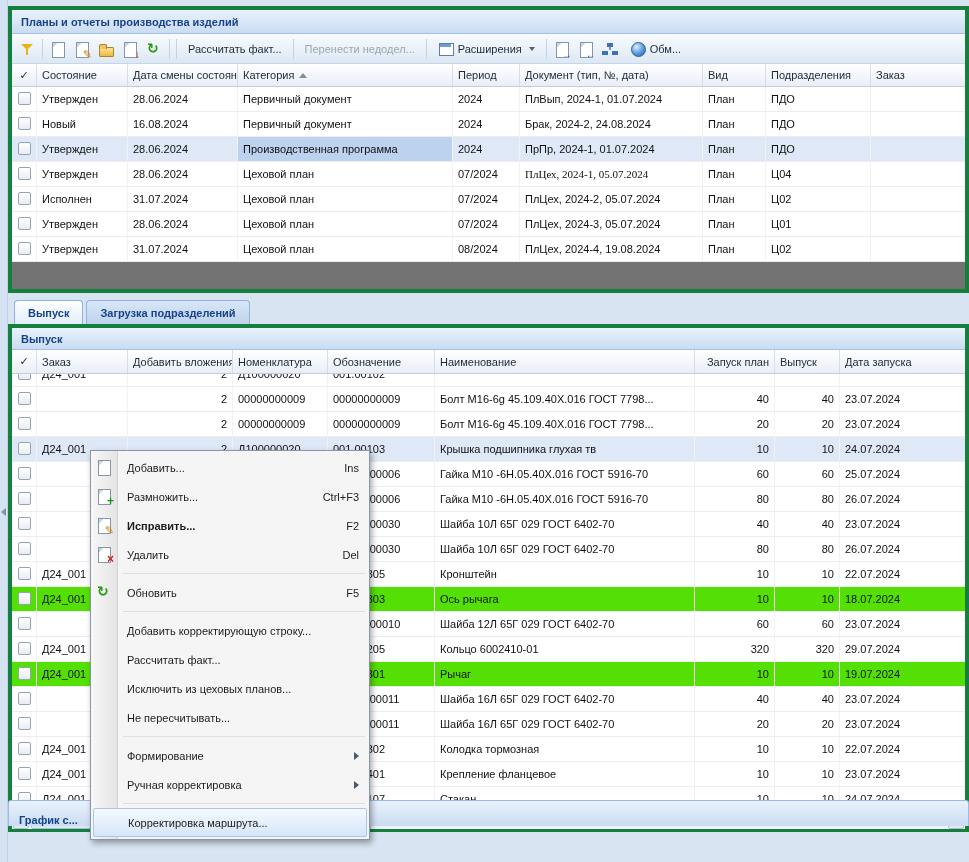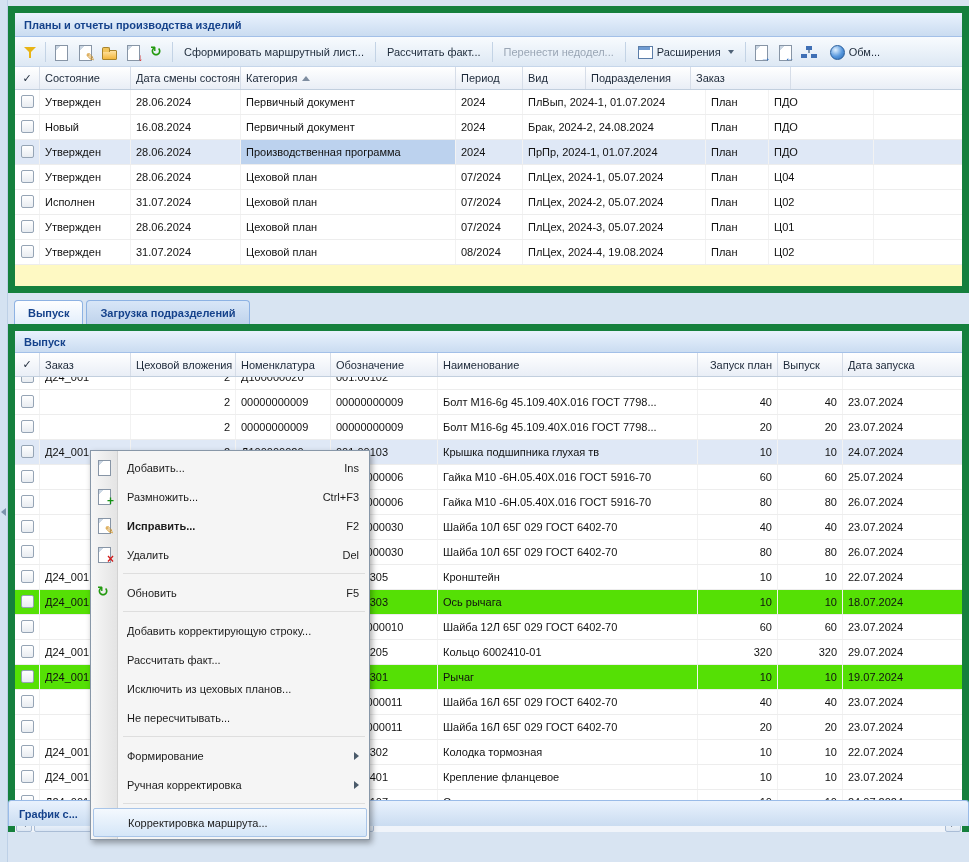--- a/index.html
+++ b/index.html
@@ -3,21 +3,21 @@
 <meta charset="utf-8">
 <style>
   * { margin:0; padding:0; box-sizing:border-box; }
   html,body { width:969px; height:862px; }
   body {
     position:relative; overflow:hidden;
     background:#d8e4f2;
     font-family:"Liberation Sans","DejaVu Sans",sans-serif;
     font-size:11px; color:#111;
   }
-  .panel { position:absolute; background:#fef9c3; border:7px solid #15803d; }
+  .panel { position:absolute; background:#737373; border:4px solid #15803d; }
   .phdr {
     background:linear-gradient(#e9f2fd,#cadcf1);
     border-bottom:1px solid #a3c0e8;
     color:var(--accent,#15428b); font-weight:bold;
     display:flex; align-items:center; padding:0 9px; white-space:nowrap;
   }
 
   
   #left-strip { position:absolute; left:0; top:0; width:8px; height:862px;
     background:#d4e2f1; border-right:1px solid #bdd0e6; }
@@ -110,21 +110,21 @@
     border-right:4px solid #44566e; }
   .tri-r { width:0; height:0; border-top:3px solid transparent; border-bottom:3px solid transparent;
     border-left:4px solid #44566e; }
   .sthumb { width:340px; height:15px; background:linear-gradient(#ffffff,#d9e5f4);
     border:1px solid #aabdd6; border-radius:2px; flex:none; }
   .sspace { flex:1; }
 
   #collapsed { position:absolute; left:8px; top:800px; width:961px; height:26px;
     border:1px solid #99bbe8; border-bottom:none; border-radius:3px 3px 0 0;
     background:linear-gradient(#e9f2fd,#cadcf1); color:var(--accent,#15428b);
-    font-weight:bold; display:flex; align-items:center; padding:0 10px; }
+    font-weight:bold; display:flex; align-items:flex-end; padding:0 10px; }
 
   
   #context-menu { position:absolute; left:90px; top:450px; width:280px;
     background:#f5f5f5; border:1px solid #8897a8; box-shadow:2px 3px 6px rgba(0,0,0,.35);
     padding:2px 0; z-index:50; }
   #context-menu::before { content:""; position:absolute; top:0; bottom:0; left:0; width:26px;
     background:linear-gradient(90deg,#f7f7f7,#e4e4e4); border-right:1px solid #d2d2d2; }
   .mi { position:relative; height:29px; display:flex; align-items:center;
     padding:0 10px 0 36px; color:#1c1c1c; }
   .mi.bold .lbl { font-weight:bold; }
@@ -165,23 +165,20 @@
       </div>
     <div class="ibtn">
         <span class="ic ic-page">
           <span class="bdg b-down"></span>
         </span>
       </div>
     <div class="ibtn">
         <span class="ic ic-refresh"></span>
       </div>
     <div class="tsep"></div>
-    <div class="tbtn">
-      <span>Сформировать маршрутный лист...</span>
-    </div>
     <div class="tsep"></div>
     <div class="tbtn">
       <span>Рассчитать факт...</span>
     </div>
     <div class="tsep"></div>
     <div class="tbtn dis">
       <span>Перенести недодел...</span>
     </div>
     <div class="tsep"></div>
     <div class="tbtn">
@@ -218,20 +215,23 @@
         </div>
         <div class="ghc" style="width: 110px;">
           <span>Дата смены состояния</span>
         </div>
         <div class="ghc" style="width: 215px;">
           <span>Категория</span>
           <span class="sort-asc"></span>
         </div>
         <div class="ghc" style="width: 67px;">
           <span>Период</span>
+        </div>
+        <div class="ghc" style="width: 183px;">
+          <span>Документ (тип, №, дата)</span>
         </div>
         <div class="ghc" style="width: 63px;">
           <span>Вид</span>
         </div>
         <div class="ghc" style="width: 105px;">
           <span>Подразделения</span>
         </div>
         <div class="ghc" style="width: 100px;">
           <span>Заказ</span>
         </div>
@@ -276,21 +276,21 @@
         <div class="gc" style="width: 100px;"></div>
       </div>
       <div class="grow">
         <div class="gc ccol" style="width: 25px;">
           <div class="cb"></div>
         </div>
         <div class="gc" style="width: 91px;">Утвержден</div>
         <div class="gc" style="width: 110px;">28.06.2024</div>
         <div class="gc" style="width: 215px;">Цеховой план</div>
         <div class="gc" style="width: 67px;">07/2024</div>
-        <div class="gc" style="width: 183px;">ПлЦех, 2024-1, 05.07.2024</div>
+        <div class="gc" style="width: 183px; font-family: Liberation Serif, serif;">ПлЦех, 2024-1, 05.07.2024</div>
         <div class="gc" style="width: 63px;">План</div>
         <div class="gc" style="width: 105px;">Ц04</div>
         <div class="gc" style="width: 100px;"></div>
       </div>
       <div class="grow">
         <div class="gc ccol" style="width: 25px;">
           <div class="cb"></div>
         </div>
         <div class="gc" style="width: 91px;">Исполнен</div>
         <div class="gc" style="width: 110px;">31.07.2024</div>
@@ -345,21 +345,21 @@
   </div>
   <div id="bottom-grid">
       <div class="ghead">
         <div class="ghc ccol" style="width: 25px;">
           <span>✓</span>
         </div>
         <div class="ghc" style="width: 91px;">
           <span>Заказ</span>
         </div>
         <div class="ghc" style="width: 105px;">
-          <span>Цеховой вложения</span>
+          <span>Добавить вложения</span>
         </div>
         <div class="ghc" style="width: 95px;">
           <span>Номенклатура</span>
         </div>
         <div class="ghc" style="width: 107px;">
           <span>Обозначение</span>
         </div>
         <div class="ghc" style="width: 260px;">
           <span>Наименование</span>
         </div>

